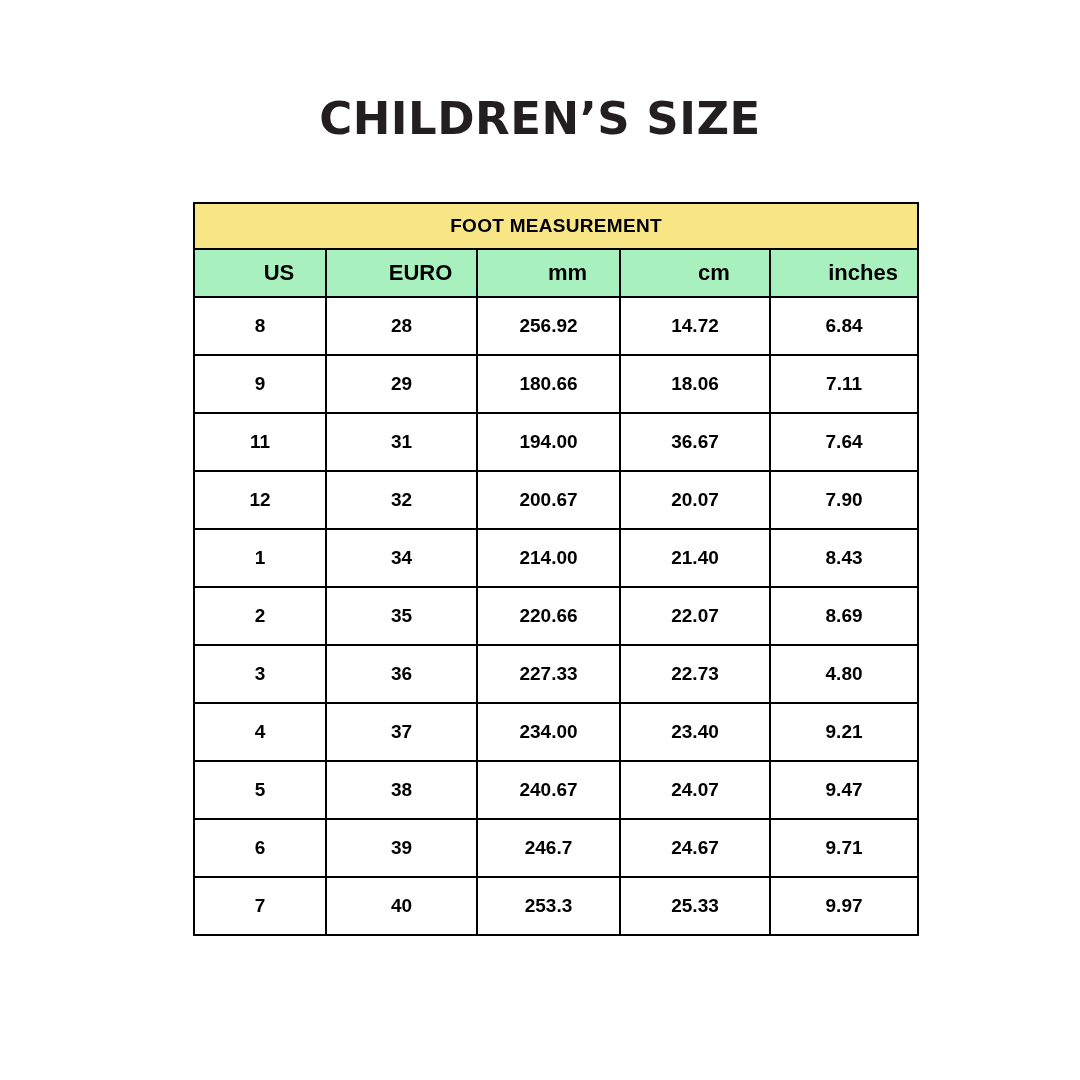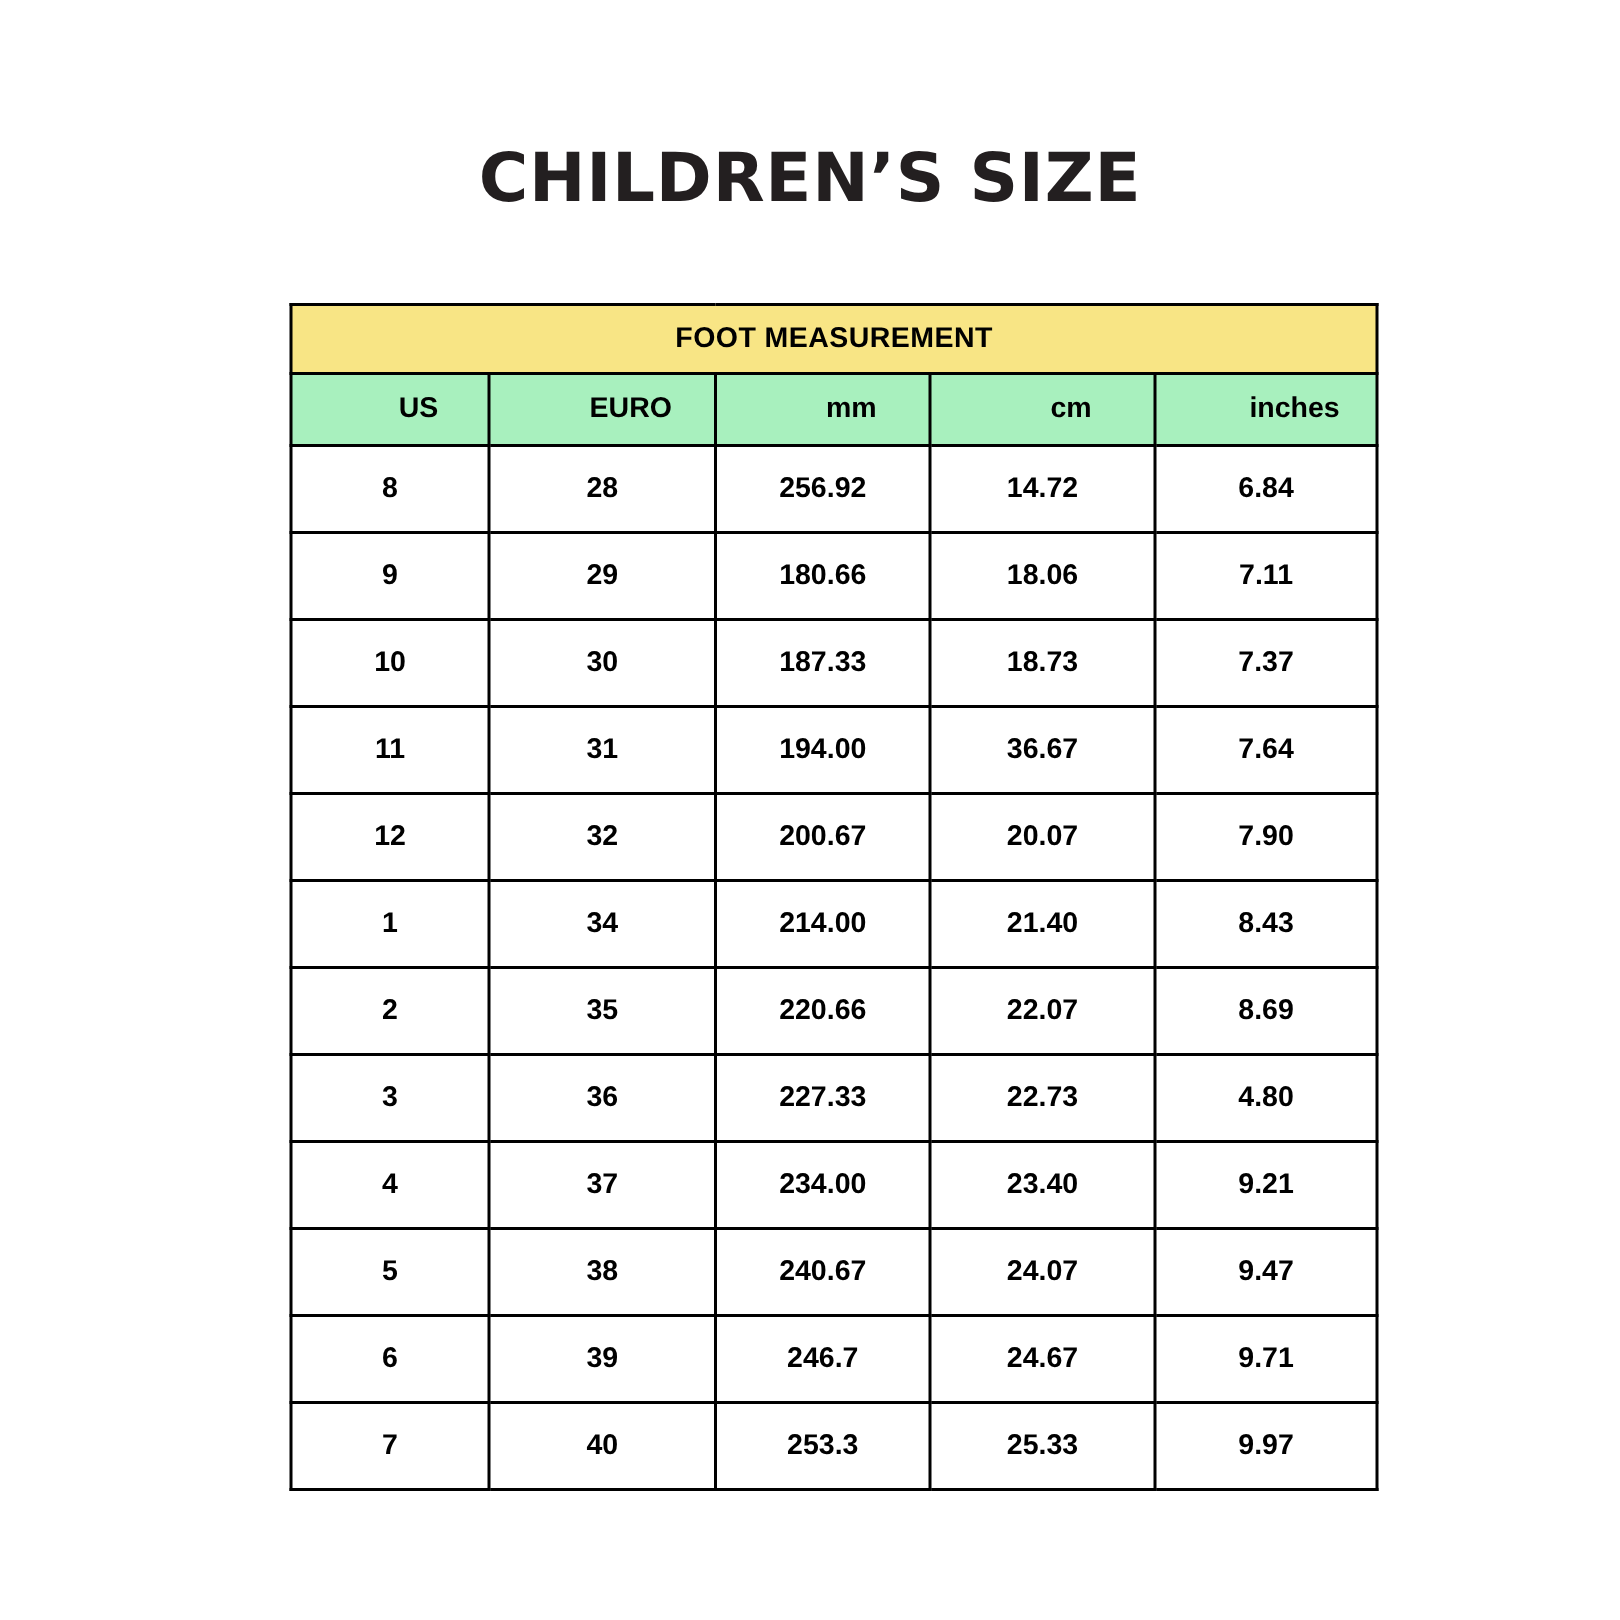--- a/index.html
+++ b/index.html
@@ -54,21 +54,21 @@
   }
   .banner-cell {
     background: #f8e585;
     height: 42px;
     font-size: 19px;
     letter-spacing: 0.3px;
   }
   .head-cell {
     background: #a8f0be;
     height: 44px;
-    font-size: 19px;
+    font-size: 22px;
     padding-left: 39px;
   }
   .data-cell {
     height: 54px;
     font-size: 19px;
     background: #ffffff;
   }
   
   col.c-us    { width: 132px; }
   col.c-euro  { width: 151px; }
@@ -111,27 +111,20 @@
           <td class="data-cell">256.92</td>
           <td class="data-cell">14.72</td>
           <td class="data-cell">6.84</td>
         </tr>
         <tr>
           <td class="data-cell">9</td>
           <td class="data-cell">29</td>
           <td class="data-cell">180.66</td>
           <td class="data-cell">18.06</td>
           <td class="data-cell">7.11</td>
-        </tr>
-        <tr>
-          <td class="data-cell">10</td>
-          <td class="data-cell">30</td>
-          <td class="data-cell">187.33</td>
-          <td class="data-cell">18.73</td>
-          <td class="data-cell">7.37</td>
         </tr>
         <tr>
           <td class="data-cell">11</td>
           <td class="data-cell">31</td>
           <td class="data-cell">194.00</td>
           <td class="data-cell">36.67</td>
           <td class="data-cell">7.64</td>
         </tr>
         <tr>
           <td class="data-cell">12</td>

